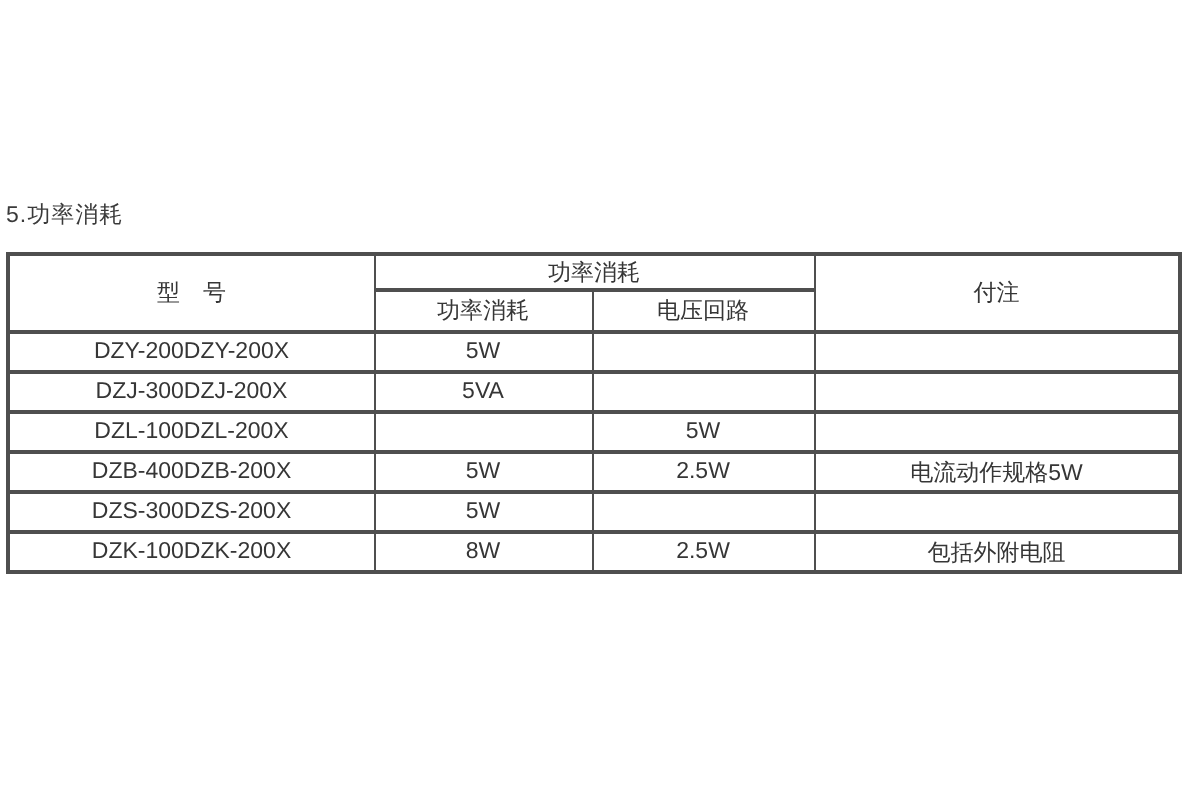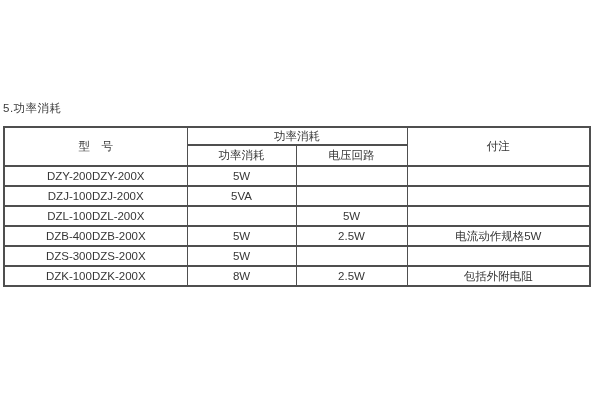--- a/index.html
+++ b/index.html
@@ -87,21 +87,21 @@
             <span>DZY-200X</span>
           </div>
         </td>
         <td>5W</td>
         <td></td>
         <td></td>
       </tr>
       <tr>
         <td>
           <div class="models">
-            <span>DZJ-100</span>
+            <span>DZJ-300</span>
             <span>DZJ-200X</span>
           </div>
         </td>
         <td>5VA</td>
         <td></td>
         <td></td>
       </tr>
       <tr>
         <td>
           <div class="models">

